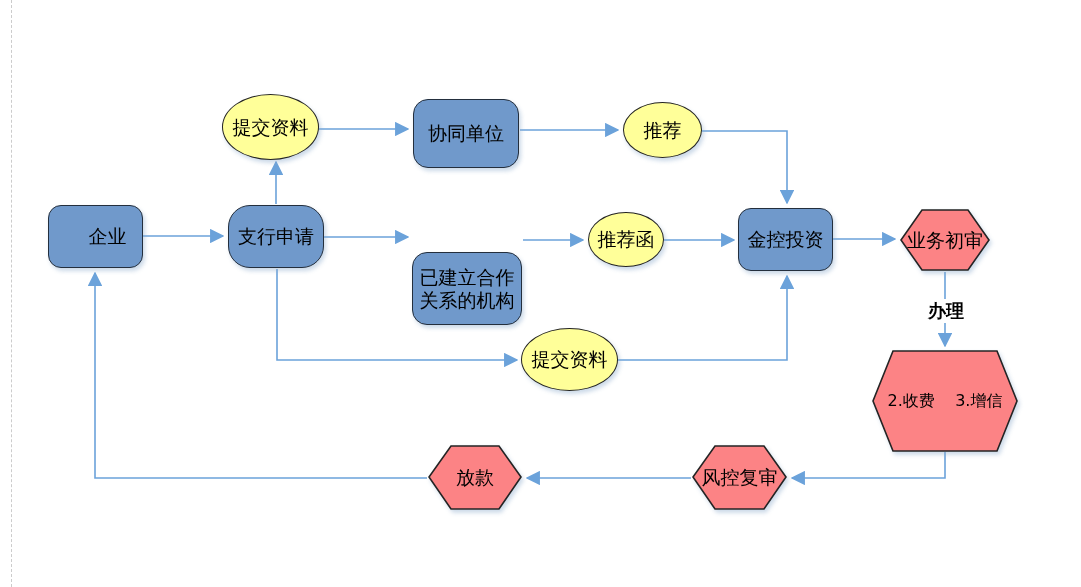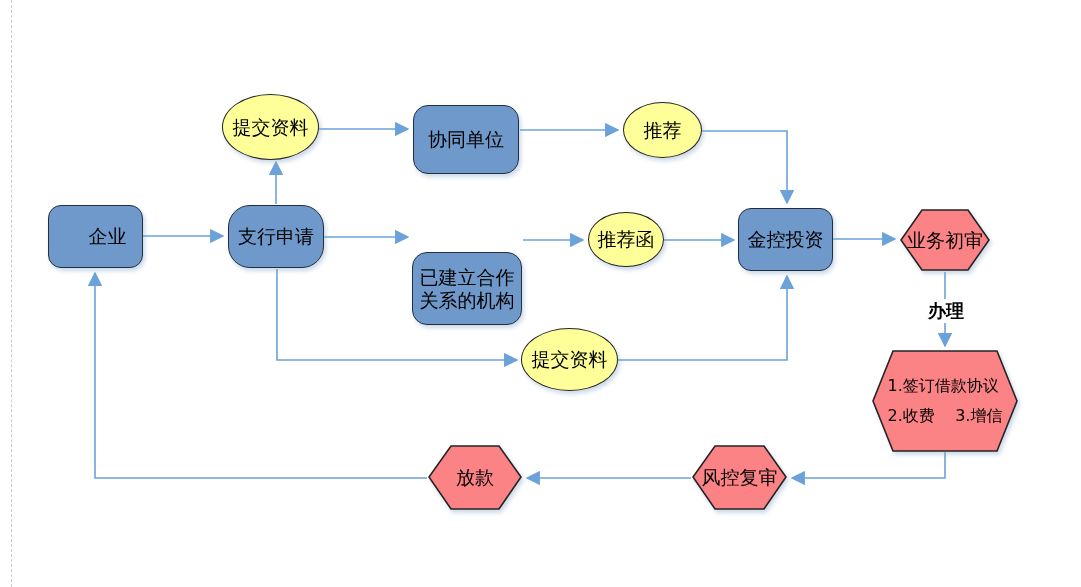--- a/index.html
+++ b/index.html
@@ -69,21 +69,21 @@
   </svg>
 
   <div class="node rect" style="left:48px;top:205px;width:95px;height:63px;padding-left:24px;">
     <span class="lbl">企业</span>
   </div>
 
   <div class="node rect" style="left:228px;top:205px;width:96px;height:63px;border-radius:22px;">
     <span class="lbl">支行申请</span>
   </div>
 
-  <div class="node rect" style="left:413px;top:105px;width:106px;height:69px;border-radius:15px;">
+  <div class="node rect" style="left:413px;top:99px;width:106px;height:69px;border-radius:15px;">
     <span class="lbl">协同单位</span>
   </div>
 
   <div class="node rect" style="left:412px;top:204px;width:110px;height:73px;border-radius:15px;flex-direction:column;margin-top:48px;">
     <span class="lbl" style="display:block">已建立合作</span>
     <span class="lbl" style="display:block">关系的机构</span>
   </div>
 
   <div class="node rect" style="left:738px;top:208px;width:95px;height:63px;">
     <span class="lbl">金控投资</span>
@@ -109,21 +109,21 @@
     <svg width="90" height="62">
       <polygon points="22,1 68,1 89,31 68,61 22,61 1,31" fill="#FC8385" stroke="#242424" stroke-width="1.6"></polygon>
     </svg>
     <span class="lbl">业务初审</span>
   </div>
 
   <div class="node hex bighex" style="left:872px;top:350px;width:146px;height:102px;">
     <svg width="146" height="102">
       <polygon points="21,1 125,1 145,51 125,101 21,101 1,51" fill="#FC8385" stroke="#242424" stroke-width="1.6"></polygon>
     </svg>
-    <span class="lbl"><span style="display:block">1.签订借款协议</span><span style="display:block">2.收费    3.增信</span></span>
+    <span class="lbl"><span style="display:block">2.收费    3.增信</span></span>
   </div>
 
   <div class="node hex" style="left:692px;top:445px;width:95px;height:65px;">
     <svg width="95" height="65">
       <polygon points="23,1 72,1 94,32 72,64 23,64 1,32" fill="#FC8385" stroke="#242424" stroke-width="1.6"></polygon>
     </svg>
     <span class="lbl">风控复审</span>
   </div>
 
   <div class="node hex" style="left:428px;top:445px;width:94px;height:65px;">

